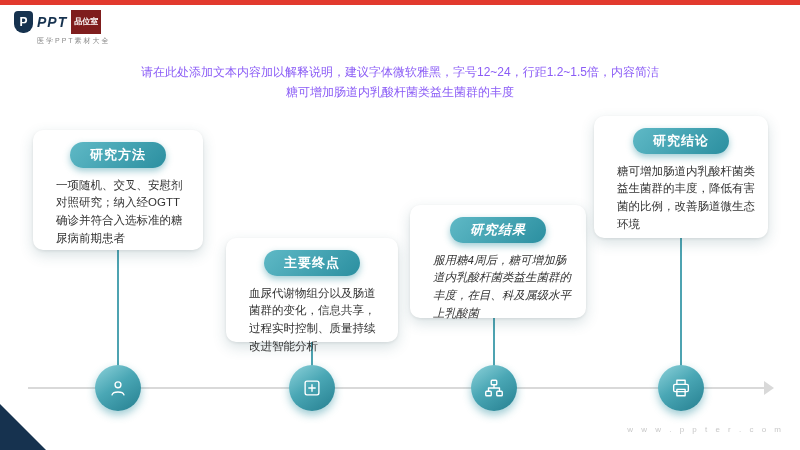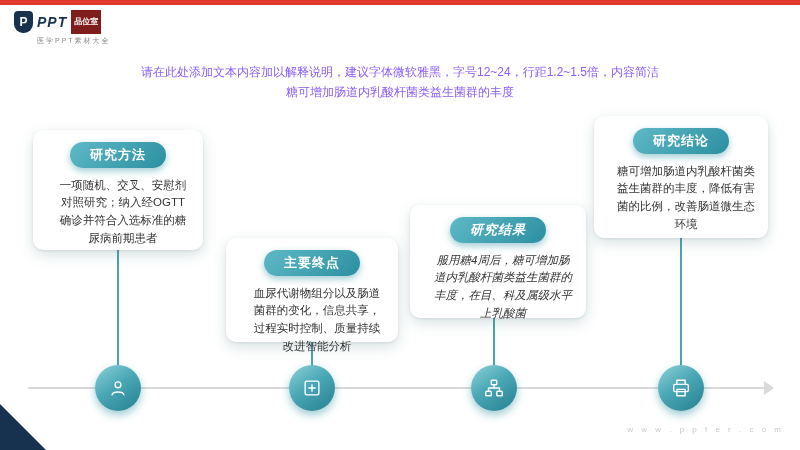--- a/index.html
+++ b/index.html
@@ -70,21 +70,21 @@
     padding: 5px 8px;
     border-radius: 14px;
     background: linear-gradient(135deg, #5fb9c6 0%, #2b8fa0 100%);
     color: #ffffff; font-size: 13px; font-weight: bold;
     letter-spacing: 1px; line-height: 1.2;
     box-shadow: 0 3px 7px rgba(43, 143, 160, 0.45);
   }
   .card-text {
     padding: 9px 13px 10px 23px;
     font-size: 11.5px; color: #333333; line-height: 1.55;
-    text-align: center;
+    text-align: left;
   }
   .card1 { left: 33px;  top: 130px; width: 170px; height: 120px; }
   .card2 { left: 226px; top: 238px; width: 172px; height: 104px; }
   .card3 { left: 410px; top: 205px; width: 176px; height: 113px; font-style: italic; }
   .card4 { left: 594px; top: 116px; width: 174px; height: 122px; }
 
   
   .connector {
     position: absolute; width: 2px;
     background: #2e93a3; opacity: 0.85;

